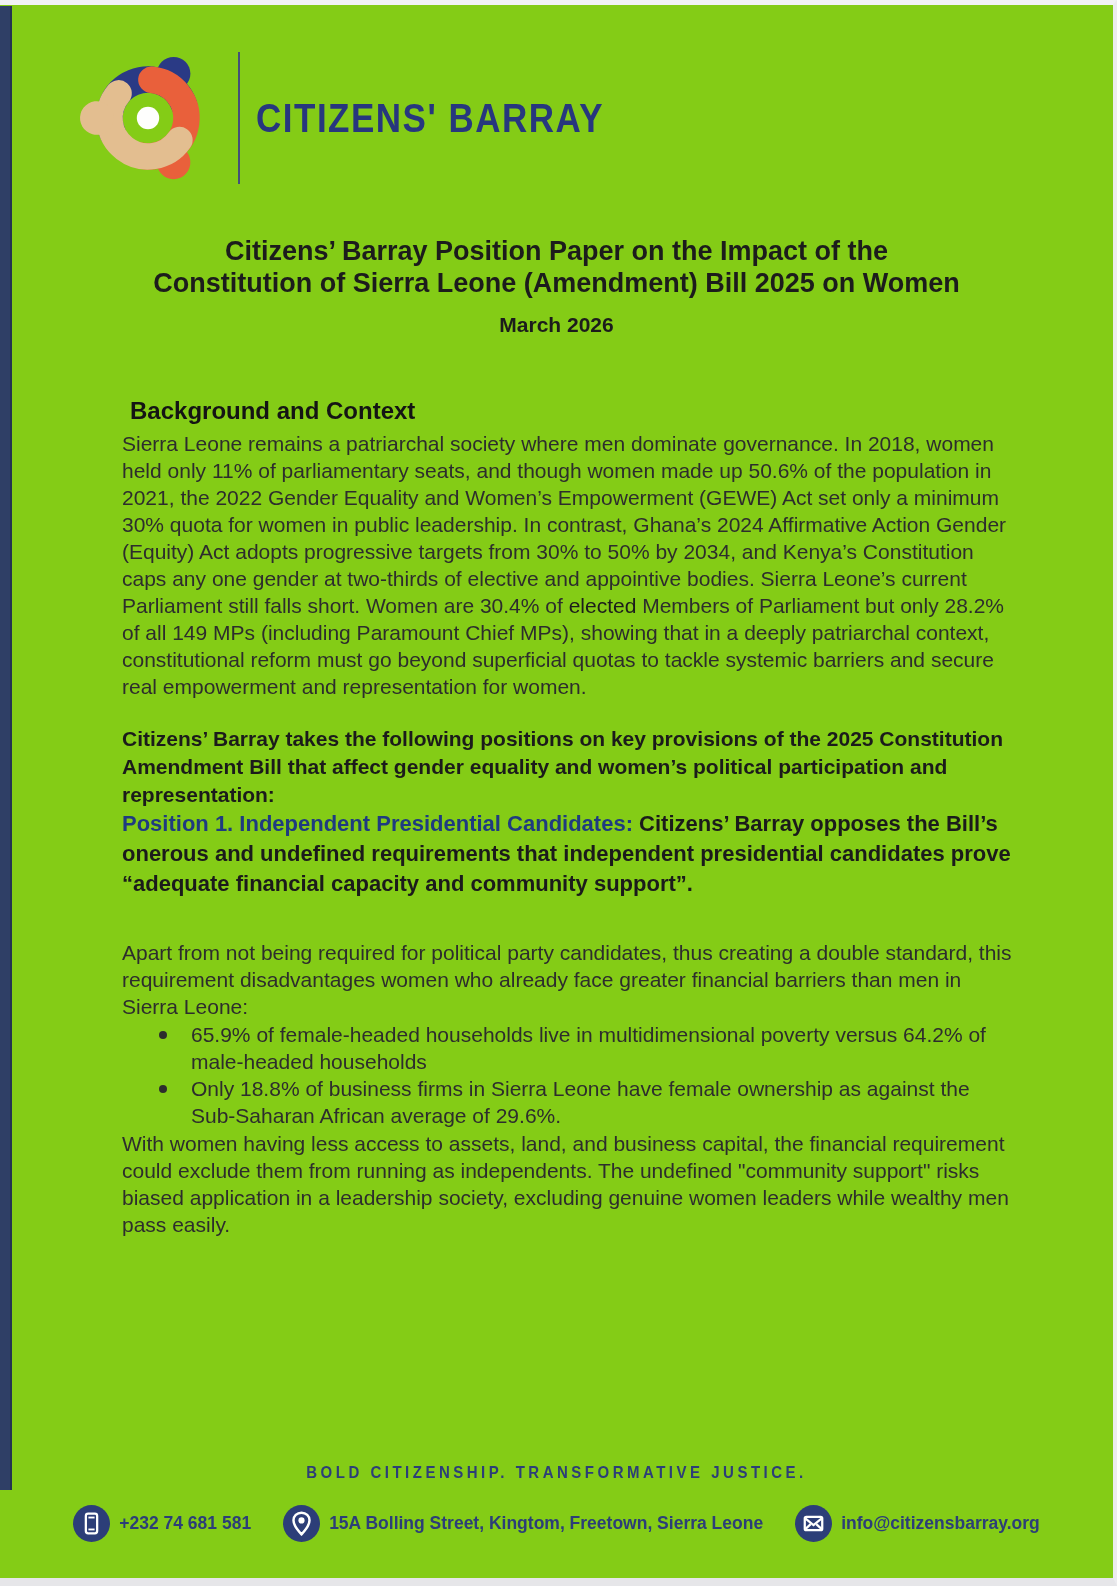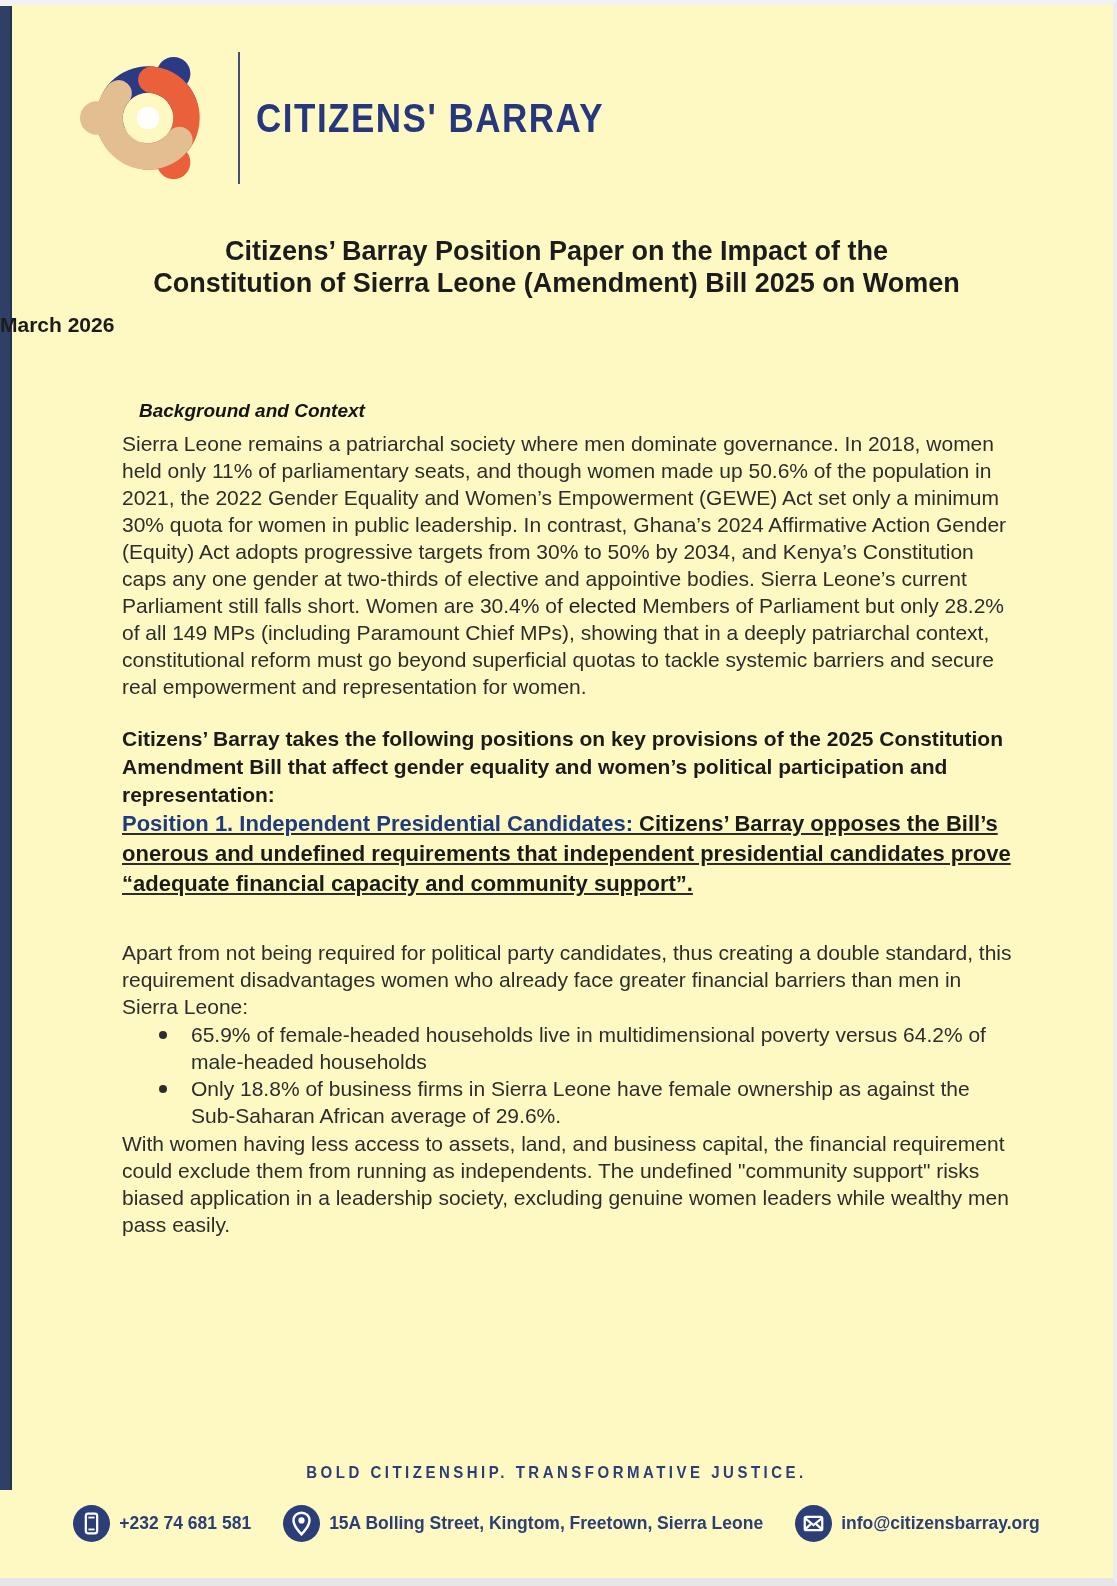--- a/index.html
+++ b/index.html
@@ -1,20 +1,20 @@
 <!DOCTYPE html>
 <html><head>
 <meta charset="utf-8">
 <style>
   html,body{margin:0;padding:0;background:#ffffff;}
   .page{
     position:relative;
     width:1117px;height:1586px;
     box-sizing:border-box;
-    background:#fef9c3;
+    background:#84cc16;
     font-family:"Liberation Sans","DejaVu Sans",sans-serif;
     color:#2d2d2d;
     border-top:5px solid #f2f2f4;
     border-right:4px solid #ececef;
     border-bottom:8px solid #e6e6e9;
     overflow:hidden;
   }
   .left-bar{
     position:absolute;left:0;top:1px;width:10px;height:1484px;
     background:#2f3f66;border-right:2px solid #253351;
@@ -29,33 +29,33 @@
     white-space:nowrap;
   }
   
   .title{
     position:absolute;top:218px;left:0;right:0;margin:12px;
     text-align:center;font-size:27px;line-height:32px;
     font-weight:bold;color:#1c1c1c;
   }
   .doc-date{
     position:absolute;top:308px;left:0;right:0;
-    font-size:21px;font-weight:bold;color:#1c1c1c;
+    text-align:center;font-size:21px;font-weight:bold;color:#1c1c1c;
   }
   
   .body{
     position:absolute;top:392px;left:122px;width:892px;
     font-size:21px;line-height:27px;
   }
-  .body h2{font-size:19px;line-height:28px;margin:0 0 5px 17px;color:#141414;font-style:italic;}
+  .body h2{font-size:24px;line-height:28px;margin:0 0 5px 8px;color:#141414;}
   p{margin:0;}
   .para-bg{margin-bottom:25px;}
   .bold-word{font-weight:normal;color:#1c1c1c;}
   .intro-bold{font-weight:bold;color:#1b1b1b;line-height:28px;}
-  .position-para{font-size:22px;line-height:30px;font-weight:bold;margin-bottom:40px;text-decoration:underline;}
+  .position-para{font-size:22px;line-height:30px;font-weight:bold;margin-bottom:40px;}
   .pos-head{color:#1f3b80;}
   .pos-rest{color:#1b1b1b;}
   .bullets{list-style:none;margin:1px;padding:0;}
   .bullets li{position:relative;padding-left:68px;}
   .bullets li .dot{
     position:absolute;left:36px;top:10px;width:8px;height:8px;border-radius:50%;
     background:#2d2d2d;
   }
   
   .tagline{

